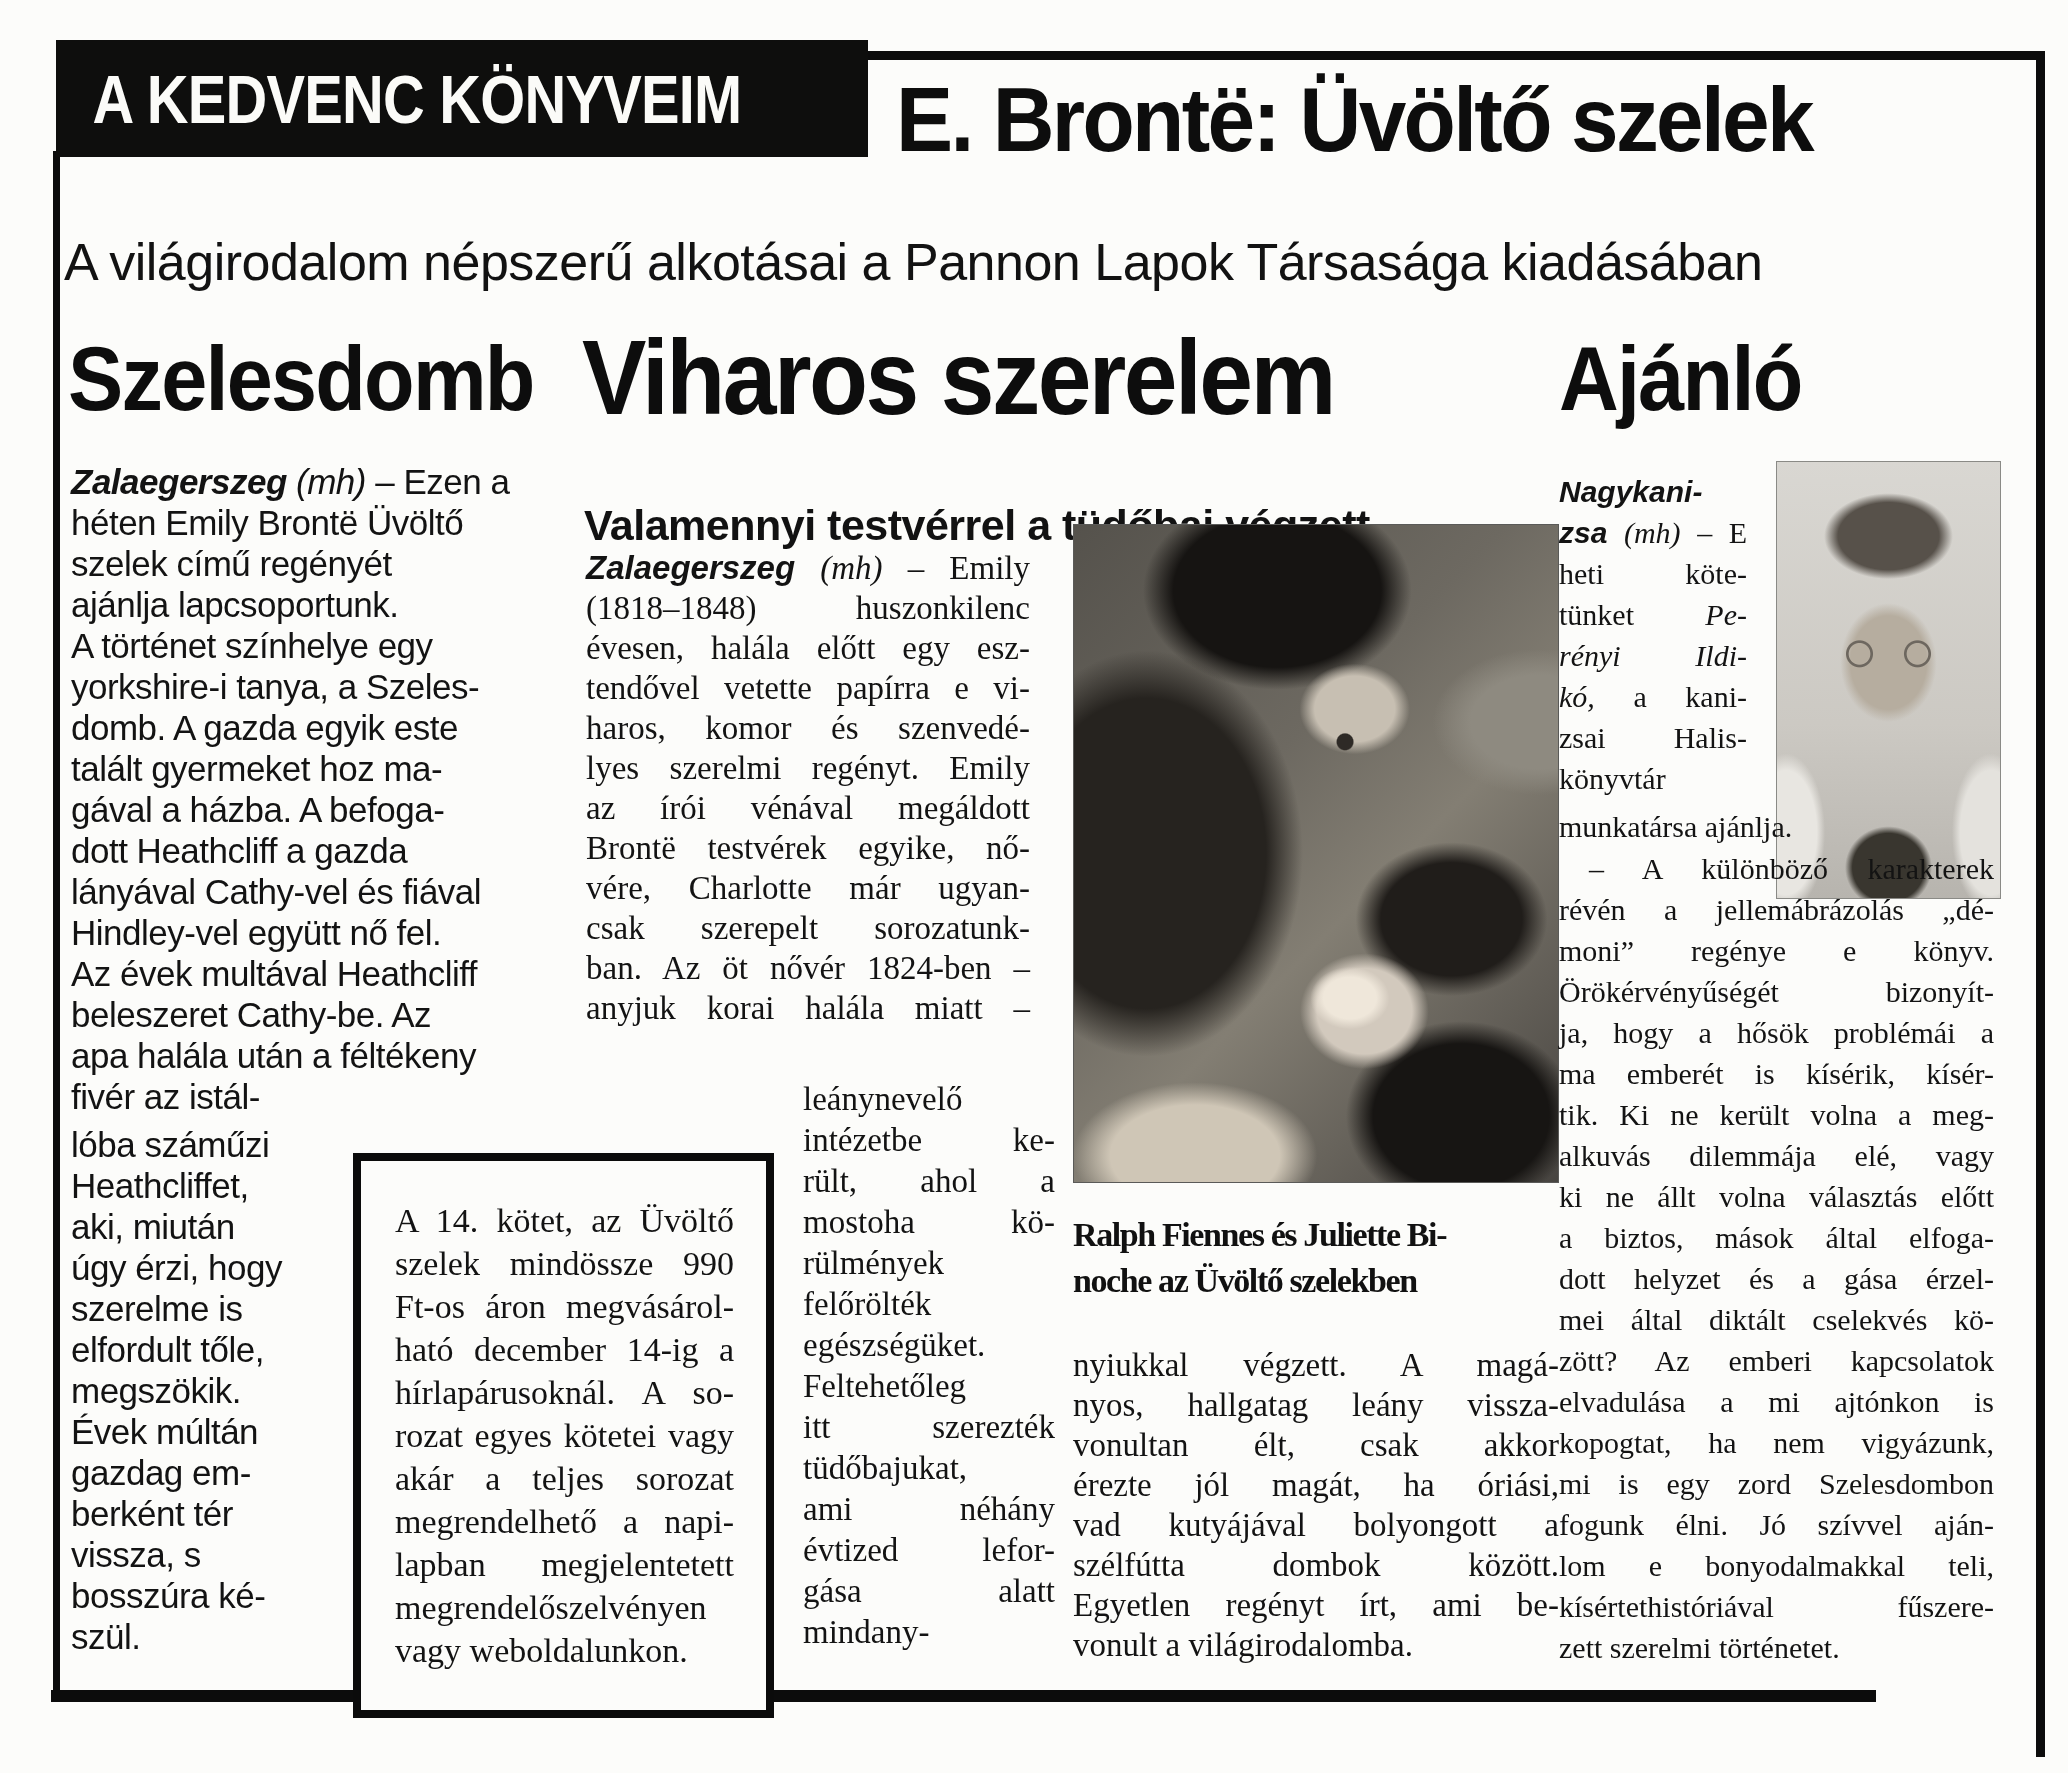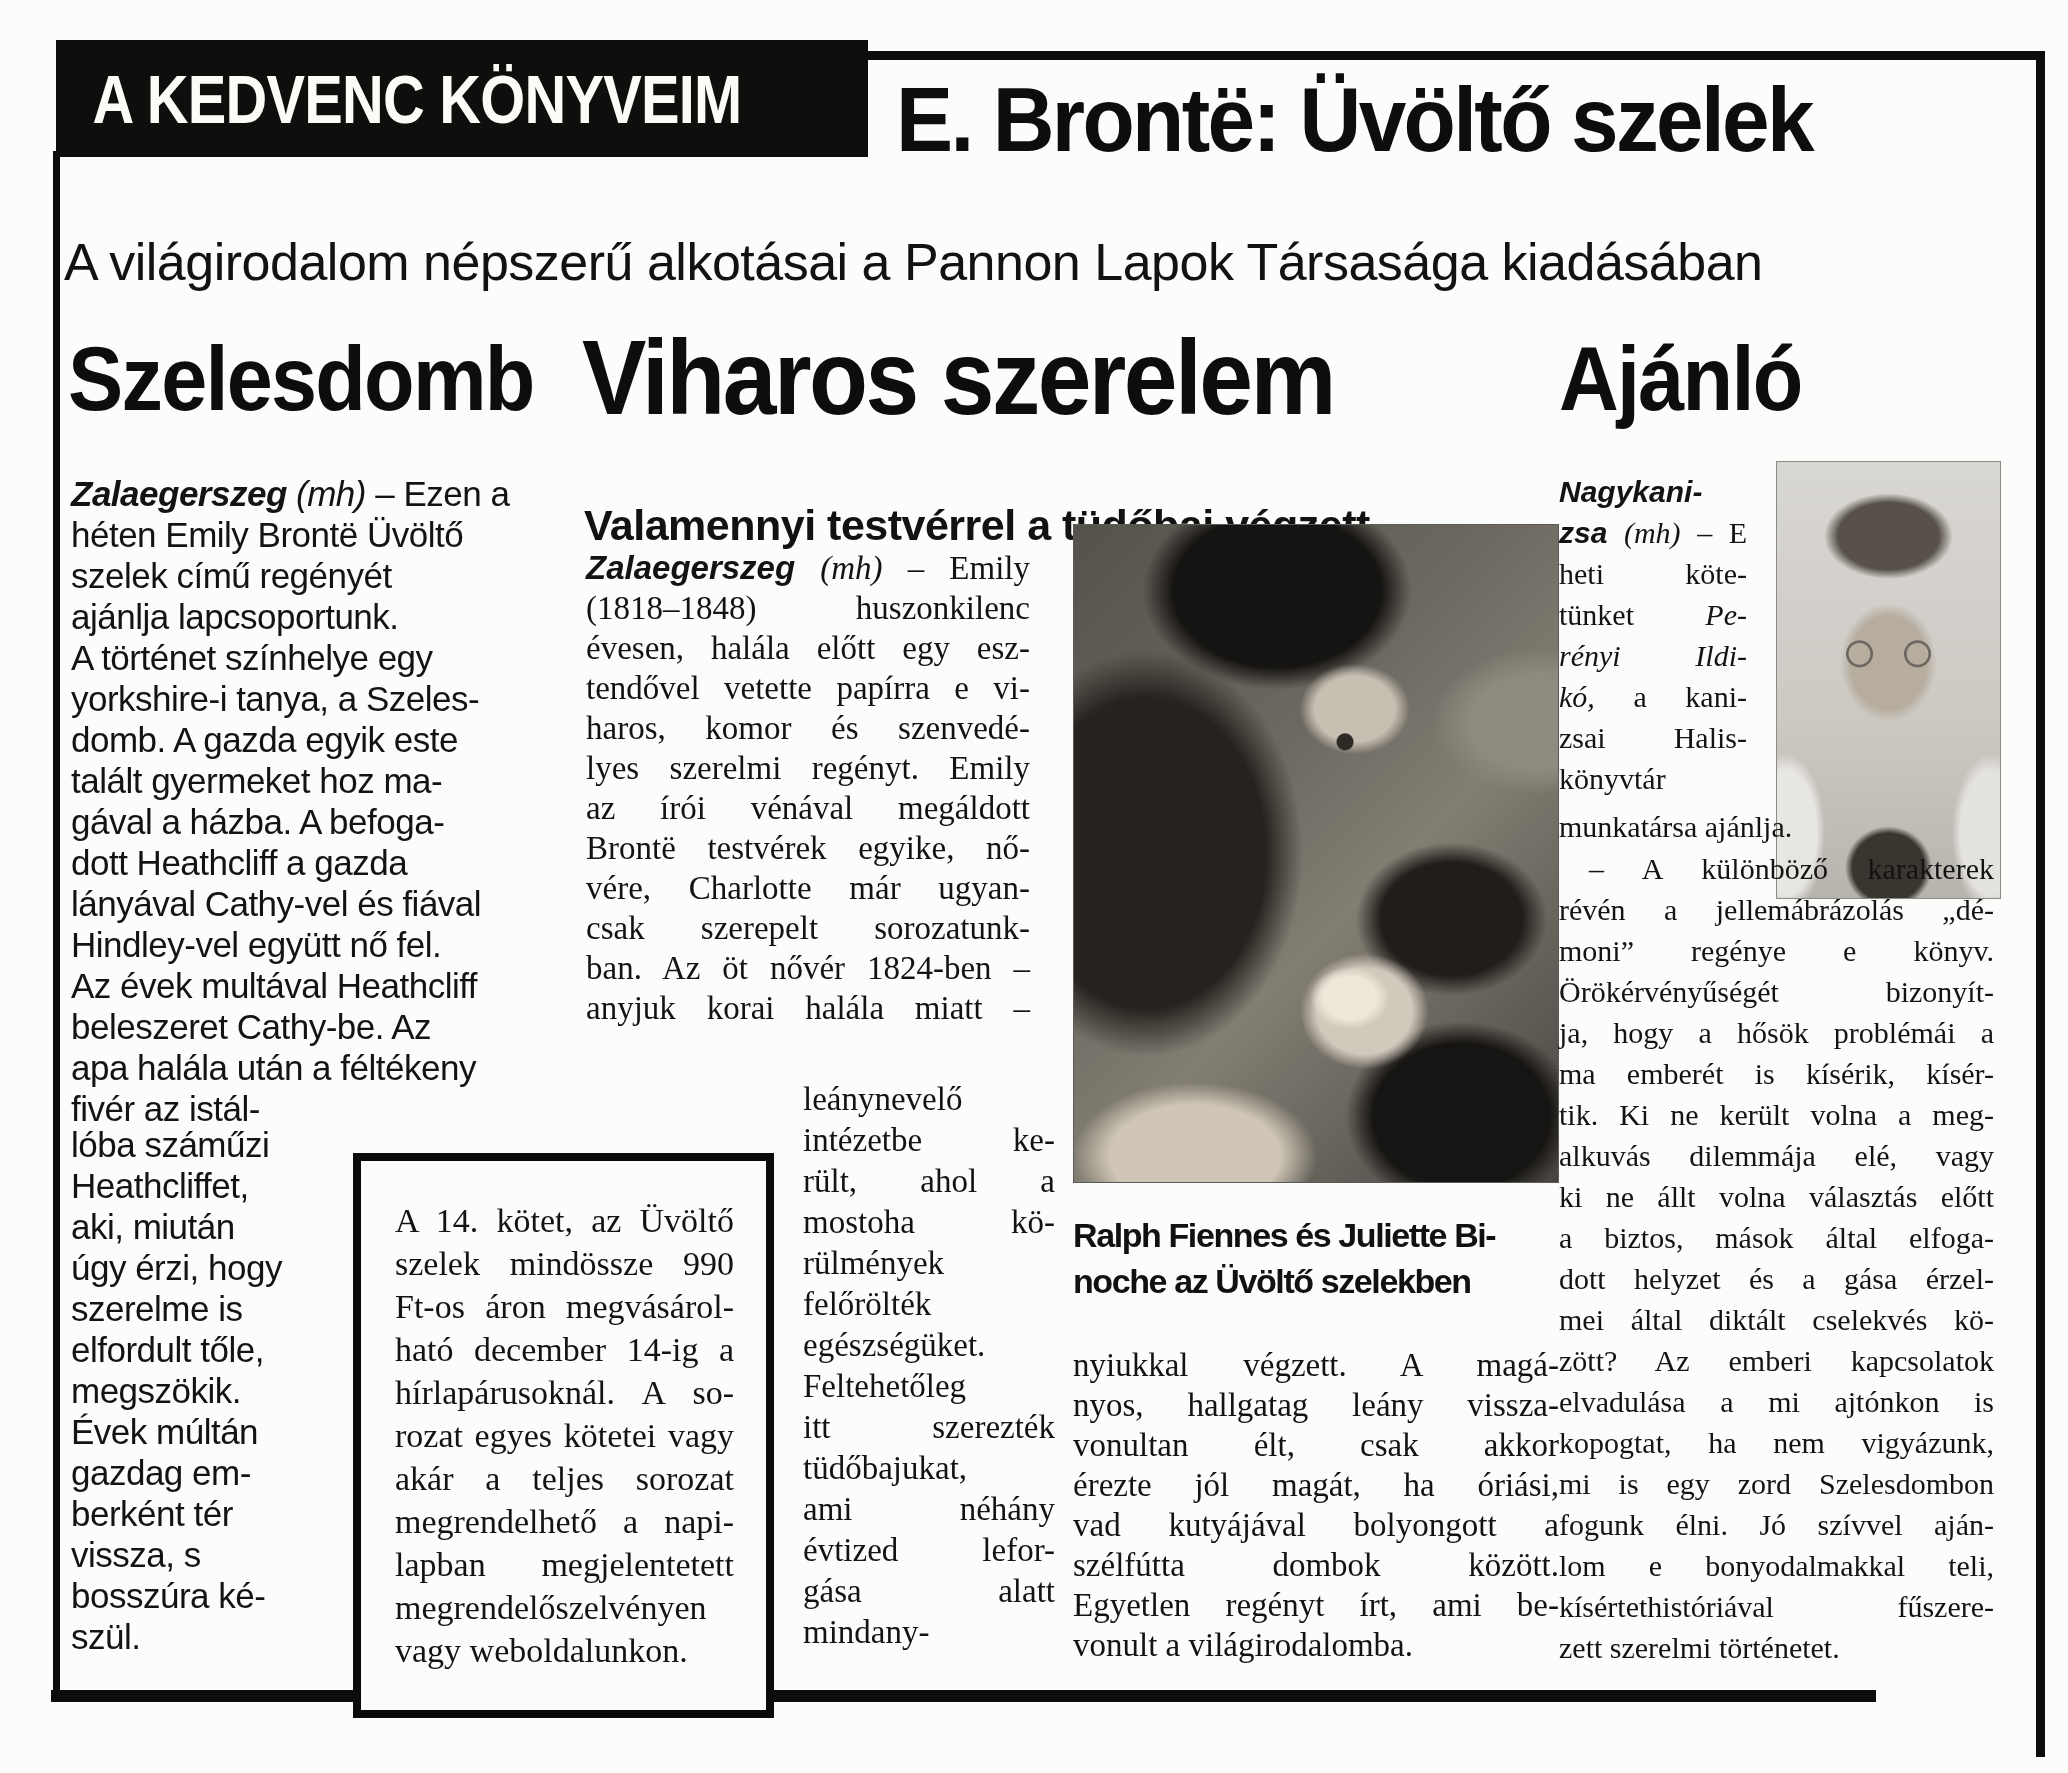--- a/index.html
+++ b/index.html
@@ -66,21 +66,21 @@
     background:
       radial-gradient(circle 16px at 37% 44%, transparent 10.4px, #6d675f 11.3px 13px, transparent 14px),
       radial-gradient(circle 16px at 63% 44%, transparent 10.4px, #6d675f 11.3px 13px, transparent 14px),
       radial-gradient(ellipse 58px 55px at 50% 93%, #39362f 0 62%, transparent 75%),
       radial-gradient(ellipse 73px 90px at 50% 46%, #b6ad9f 0 52%, transparent 66%),
       radial-gradient(ellipse 87px 58px at 50% 17%, #57514a 0 58%, transparent 74%),
       radial-gradient(ellipse 56px 113px at 4% 85%, #e8e6e1 0 55%, transparent 70%),
       radial-gradient(ellipse 56px 113px at 96% 85%, #e4e2dd 0 55%, transparent 70%),
       linear-gradient(#d9d7d2,#ccc9c3 60%,#b7b4ae);}
 
-  .caption{position:absolute;left:1073px;top:1212px;width:486px;font-family:Liberation Sans, sans-serif;
+  .caption{position:absolute;left:1073px;top:1212px;width:486px;font-family:Liberation Serif, serif;
           font-weight:700;font-size:34px;line-height:46px;letter-spacing:-1.4px;color:#111;}
   .caption .ln{text-align:left;}
 </style>
 </head>
 <body>
 
 <div class="page">
 
   <div class="rule" style="left:56px;top:51px;width:1989px;height:8.5px;"></div>
   <div class="rule" style="left:2036px;top:51px;width:9.4px;height:1706px;"></div>
@@ -88,21 +88,21 @@
   <div class="rule" style="left:51px;top:1690px;width:1825px;height:12.2px;"></div>
 
   <div class="kicker">
     <span>A KEDVENC KÖNYVEIM</span>
   </div>
   <h1 class="headline">E. Brontë: Üvöltő szelek</h1>
   <div class="subtitle">A világirodalom népszerű alkotásai a Pannon Lapok Társasága kiadásában</div>
 
   <section>
     <h2 class="colhead h1">Szelesdomb</h2>
-    <div class="flow c1" style="left:71px;top:461px;width:482px;margin-top:12px;">
+    <div class="flow c1" style="left:71px;top:461px;width:482px;">
       <div class="ln">
         <span class="lead-city">Zalaegerszeg</span>
         <span class="lead-tag">(mh)</span>
         <span>– Ezen a</span>
       </div>
       <div>
           <div class="ln">héten Emily Brontë Üvöltő</div>
           <div class="ln">szelek című regényét</div>
           <div class="ln">ajánlja lapcsoportunk.</div>
           <div class="ln">A történet színhelye egy</div>

